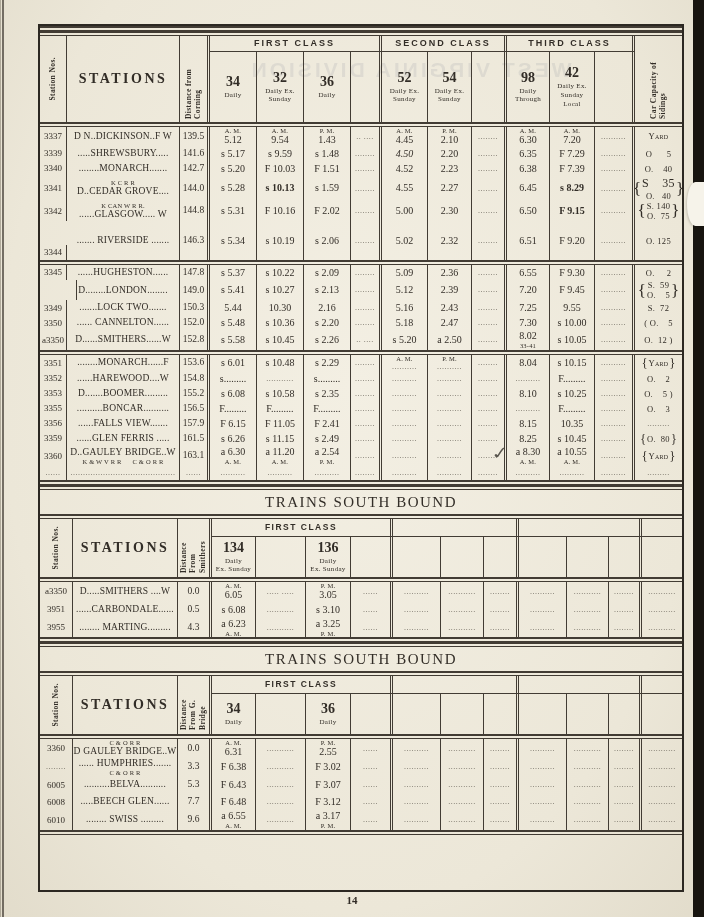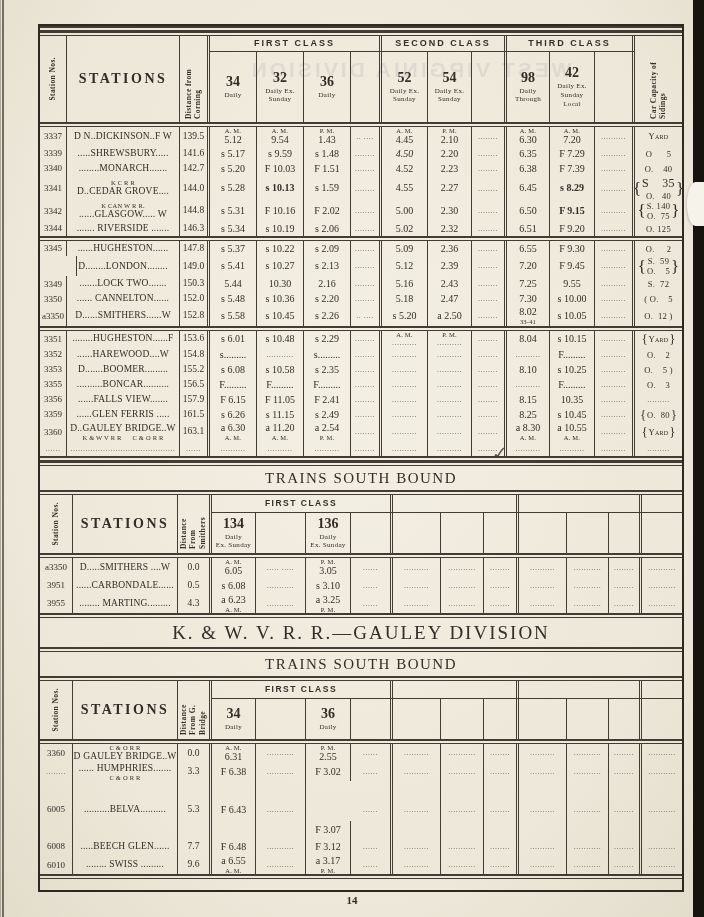--- a/index.html
+++ b/index.html
@@ -360,21 +360,21 @@
       <div class="c c-sid nr" style="grid-area: 8 / 14;">
         <div class="brace-wrap">
           <span class="brace">{</span>
           <div style="display: flex; flex-direction: column; align-items: center;">
             <span class="v" style="font-size: 8.5px; font-variant: small-caps;">S. 140</span>
             <span class="v" style="font-size: 8.5px; font-variant: small-caps;">O.  75</span>
           </div>
           <span class="brace">}</span>
         </div>
       </div>
-      <div class="c c-no" style="grid-area: 9 / 1;">
+      <div class="c c-no" style="grid-area: 9 / 1; margin-top: 24px;">
         <span class="v">3344</span>
       </div>
       <div class="c c-name" style="grid-area: 9 / 2;">
         <span class="v">....... RIVERSIDE .......</span>
       </div>
       <div class="c c-dist grp-b" style="grid-area: 9 / 3;">
         <span class="v">146.3</span>
       </div>
       <div class="c c-time" style="grid-area: 9 / 4;">
         <span class="v">s 5.34</span>
@@ -626,21 +626,21 @@
         <span class="dots">..........</span>
       </div>
       <div class="c c-sid nr" style="grid-area: 15 / 14;">
         <span class="v">O.  12 )</span>
       </div>
       <div class="sep" style="grid-row: 16;"></div>
       <div class="c c-no" style="grid-area: 17 / 1;">
         <span class="v">3351</span>
       </div>
       <div class="c c-name" style="grid-area: 17 / 2;">
-        <span class="v">........HUGHESTON......F</span>
+        <span class="v">........MONARCH......F</span>
       </div>
       <div class="c c-dist grp-b" style="grid-area: 17 / 3;">
         <span class="v">153.6</span>
       </div>
       <div class="c c-time" style="grid-area: 17 / 4;">
         <span class="v">s 6.01</span>
       </div>
       <div class="c c-time" style="grid-area: 17 / 5;">
         <span class="v">s 10.48</span>
       </div>
@@ -1159,21 +1159,20 @@
       </div>
       <div class="c c-time grp-b" style="grid-area: 6 / 13;">
         <span class="dots">........</span>
       </div>
       <div class="c c-time nr" style="grid-area: 6 / 14;">
         <span class="dots">...........</span>
       </div>
     </div>
   <div class="h-rule"></div>
 
-  <div class="sec-title">K. &amp; W. V. R. R.—GAULEY DIVISION</div>
   <div class="h-rule"></div>
   <div class="subtitle">TRAINS SOUTH BOUND</div>
   <div class="h-rule"></div>
   <div class="tbl branch" id="tbl-gauley" style="grid-template-columns: 33px 105px 34px 44px 50px 45px 42px 48px 43px 35px 48px 42px 33px 40px;">
       <div class="c vert " style="grid-area: 1 / 1 / span 2;">
         <span>Station Nos.</span>
       </div>
       <div class="c " style="grid-area: 1 / 2 / span 2;">
         <span class="stations-h">STATIONS</span>
       </div>
@@ -1300,21 +1299,21 @@
       </div>
       <div class="c c-dist grp-b" style="grid-area: 6 / 3;">
         <span class="v">5.3</span>
       </div>
       <div class="c c-time" style="grid-area: 6 / 4;">
         <span class="v">F 6.43</span>
       </div>
       <div class="c c-time" style="grid-area: 6 / 5;">
         <span class="dots">...........</span>
       </div>
-      <div class="c c-time" style="grid-area: 6 / 6; margin-top: 40px;">
+      <div class="c c-time" style="grid-area: 6 / 6;">
         <span class="v">F 3.07</span>
       </div>
       <div class="c c-time grp-b" style="grid-area: 6 / 7;">
         <span class="dots">......</span>
       </div>
       <div class="c c-time" style="grid-area: 6 / 8;">
         <span class="dots">..........</span>
       </div>
       <div class="c c-time" style="grid-area: 6 / 9;">
         <span class="dots">...........</span>

